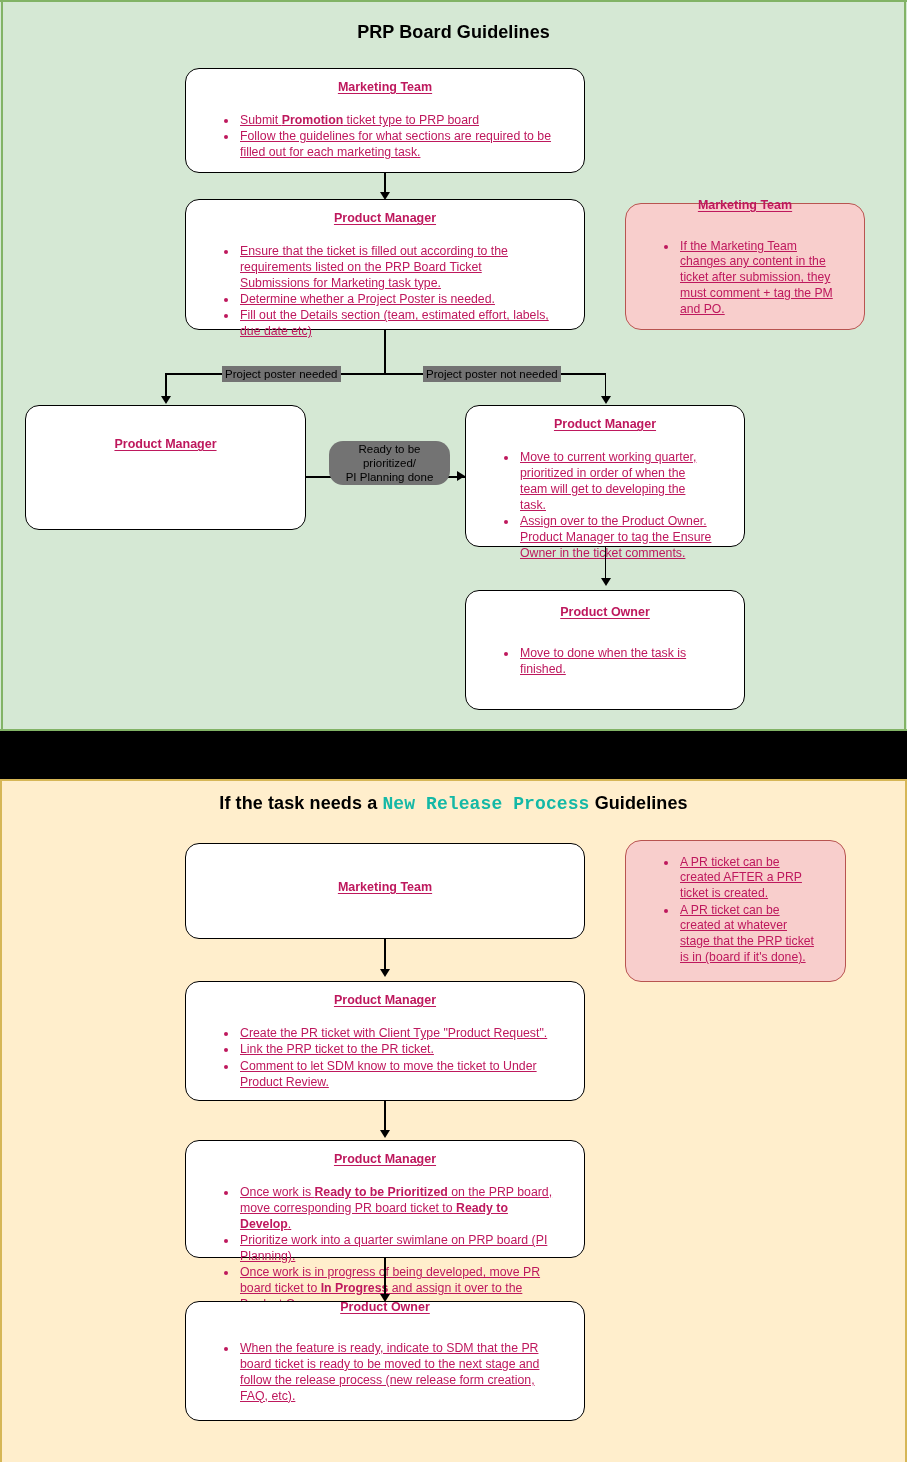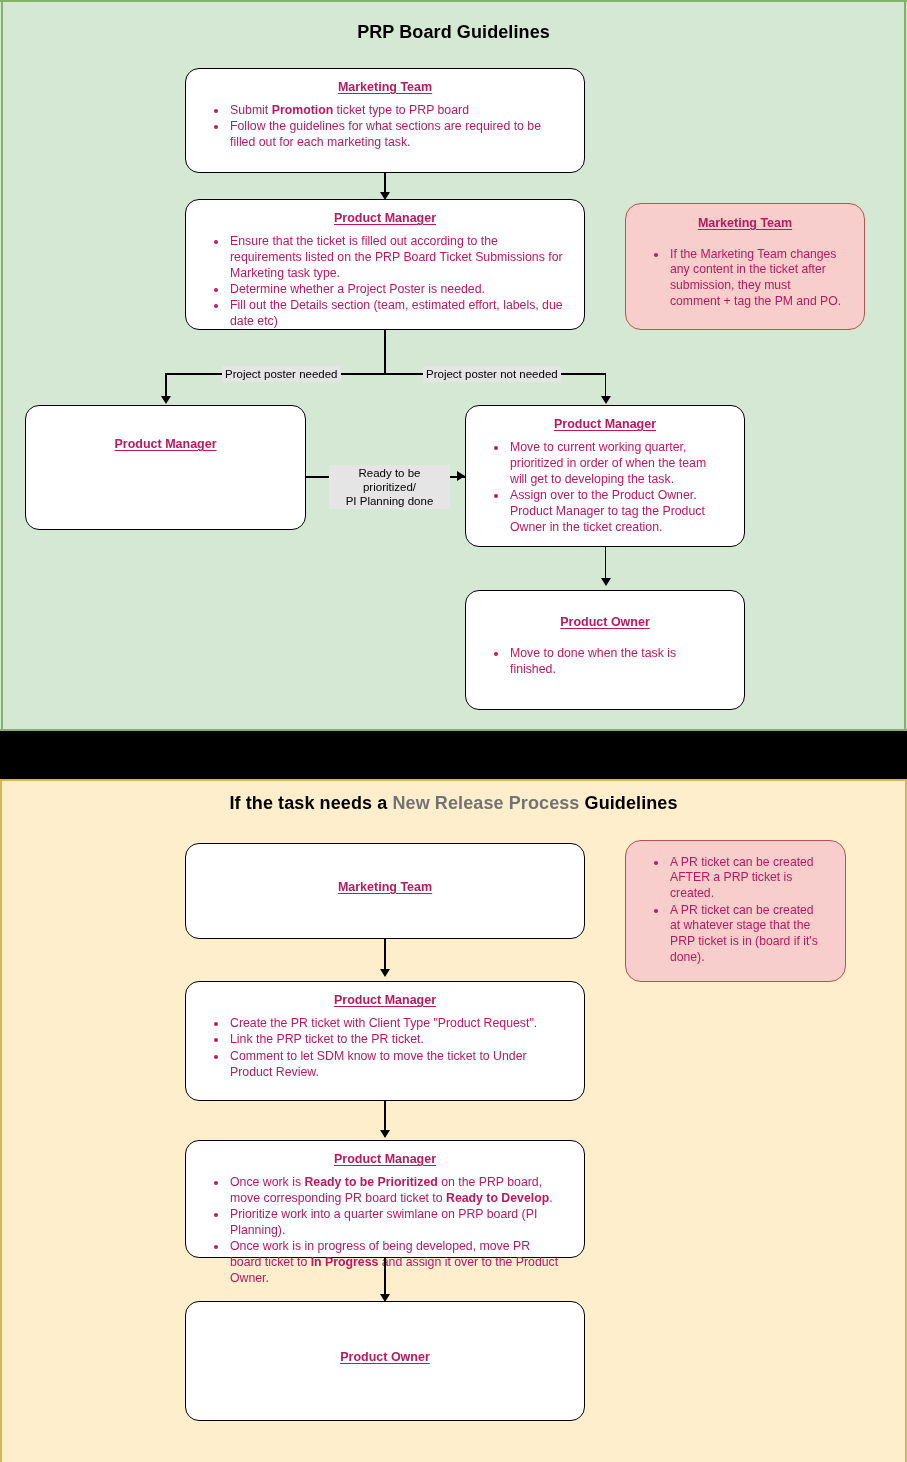--- a/index.html
+++ b/index.html
@@ -58,21 +58,21 @@
     position: absolute;
     width: 100%;
     text-align: center;
     font-weight: bold;
     font-size: 18px;
     color: #000000;
     letter-spacing: 0.1px;
   }
   .title-green { top: 22px; }
   .title-yellow { top: 793px; }
-  .hl-red { color: #737373; }
+  .hl-red { color: #14b8a6; font-family: Liberation Mono, monospace; }
 
   
   .node {
     position: absolute;
     box-sizing: border-box;
     border: 1.6px solid #000000;
     border-radius: 14px;
     background: #ffffff;
     padding: 9px 12px 10px 12px;
     color: #be185d;
@@ -85,23 +85,24 @@
   .node-title {
     text-align: center;
     font-weight: bold;
     font-size: 12.5px;
     text-decoration: underline;
     text-underline-offset: 2px;
     margin: 2px 0 8px 0;
     line-height: 1.2;
   }
   .node ul {
-    margin: 8px;
+    margin: 18px;
     padding-left: 22px;
     list-style: disc;
+    text-decoration: underline;
   }
   .node li {
     font-size: 12.3px;
     line-height: 1.29;
     margin-bottom: 0.5px;
     padding-left: 2px;
   }
   .node.pink li { font-size: 12.2px; line-height: 1.30; }
   .node b { font-weight: bold; }
 
@@ -133,21 +134,21 @@
     border-top: 5px solid transparent;
     border-bottom: 5px solid transparent;
     border-left: 8px solid #000000;
   }
 
   .edge-label {
     position: absolute;
     font-size: 11.5px;
     line-height: 1.22;
     color: #000000;
-    background: #e5e5e5;
+    background: #737373;
     padding: 1px 3px;
     white-space: nowrap;
     text-align: center;
   }
   .edge-label.two-line { white-space: normal; }
 </style>
 </head>
 <body>
 
 <div class="panel panel-green"></div>
@@ -195,27 +196,27 @@
 <div class="edge-label" style="left:423px; top:366px;">Project poster not needed</div>
 
 <div class="node" style="left:25px; top:405px; width:281px; height:125px;">
   <div class="node-title" style="margin-top:22px;">Product Manager</div>
 </div>
 
 <div class="node" style="left:465px; top:405px; width:280px; height:142px;">
   <div class="node-title">Product Manager</div>
   <ul>
     <li>Move to current working quarter, prioritized in order of when the team will get to developing the task.</li>
-    <li>Assign over to the Product Owner. Product Manager to tag the Product Owner in the ticket creation.</li>
+    <li>Assign over to the Product Owner. Product Manager to tag the Ensure Owner in the ticket comments.</li>
   </ul>
 </div>
 
 <div class="conn hline" style="left:306px; top:476px; width:159px;"></div>
 <div class="arrow-right" style="left:457px; top:471px;"></div>
-<div class="edge-label two-line" style="left:329px; top:465px; width:115px;">
+<div class="edge-label two-line" style="left:329px; top:441px; width:115px;border-radius:14px;">
   <span>Ready to be prioritized/</span><br>
   <span>PI Planning done</span>
 </div>
 
 <div class="conn vline" style="left:604.5px; top:547px; height:35px;"></div>
 <div class="arrow-down" style="left:601px; top:578px;"></div>
 
 <div class="node vcenter" style="left:465px; top:590px; width:280px; height:120px;">
   <div class="node-title">Product Owner</div>
   <ul>
@@ -262,13 +263,16 @@
     <li><span>Prioritize work into a quarter swimlane on PRP board (PI Planning).</span></li>
     <li><span>Once work is in progress of being developed, move PR board ticket to </span><b>In Progress</b><span> and assign it over to the Product Owner.</span></li>
   </ul>
 </div>
 
 <div class="conn vline" style="left:384px; top:1258px; height:39px;"></div>
 <div class="arrow-down" style="left:380px; top:1294px;"></div>
 
 <div class="node vcenter" style="left:185px; top:1301px; width:400px; height:120px;">
   <div class="node-title">Product Owner</div>
+  <ul>
+    <li>When the feature is ready, indicate to SDM that the PR board ticket is ready to be moved to the next stage and follow the release process (new release form creation, FAQ, etc).</li>
+  </ul>
 </div>
 
 </body></html>

